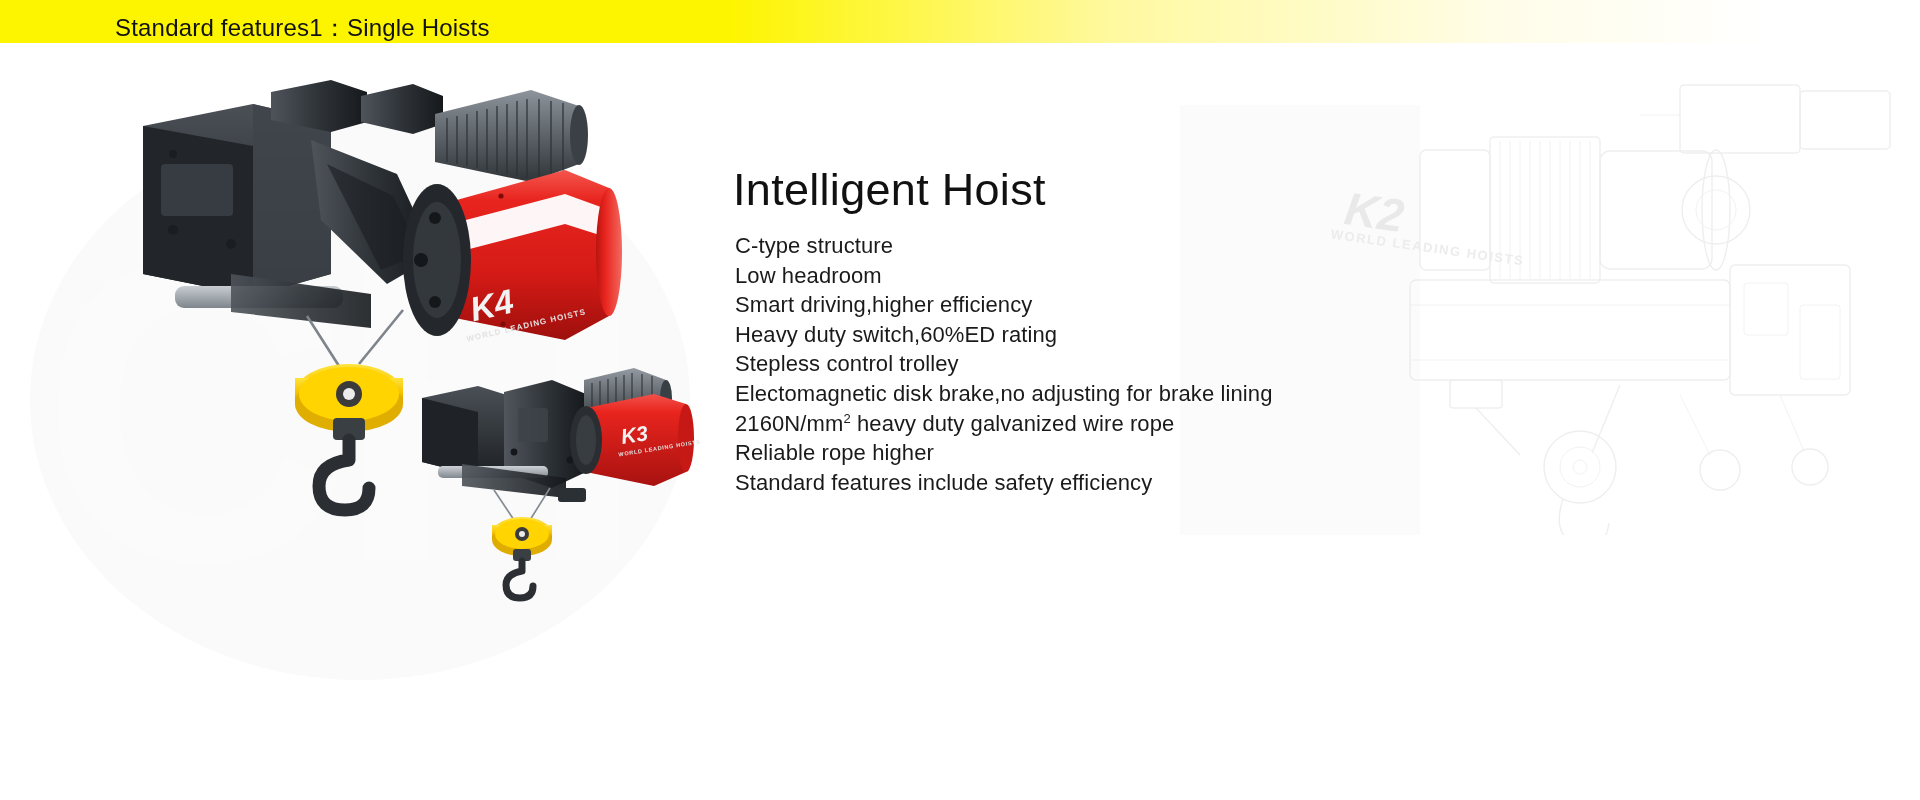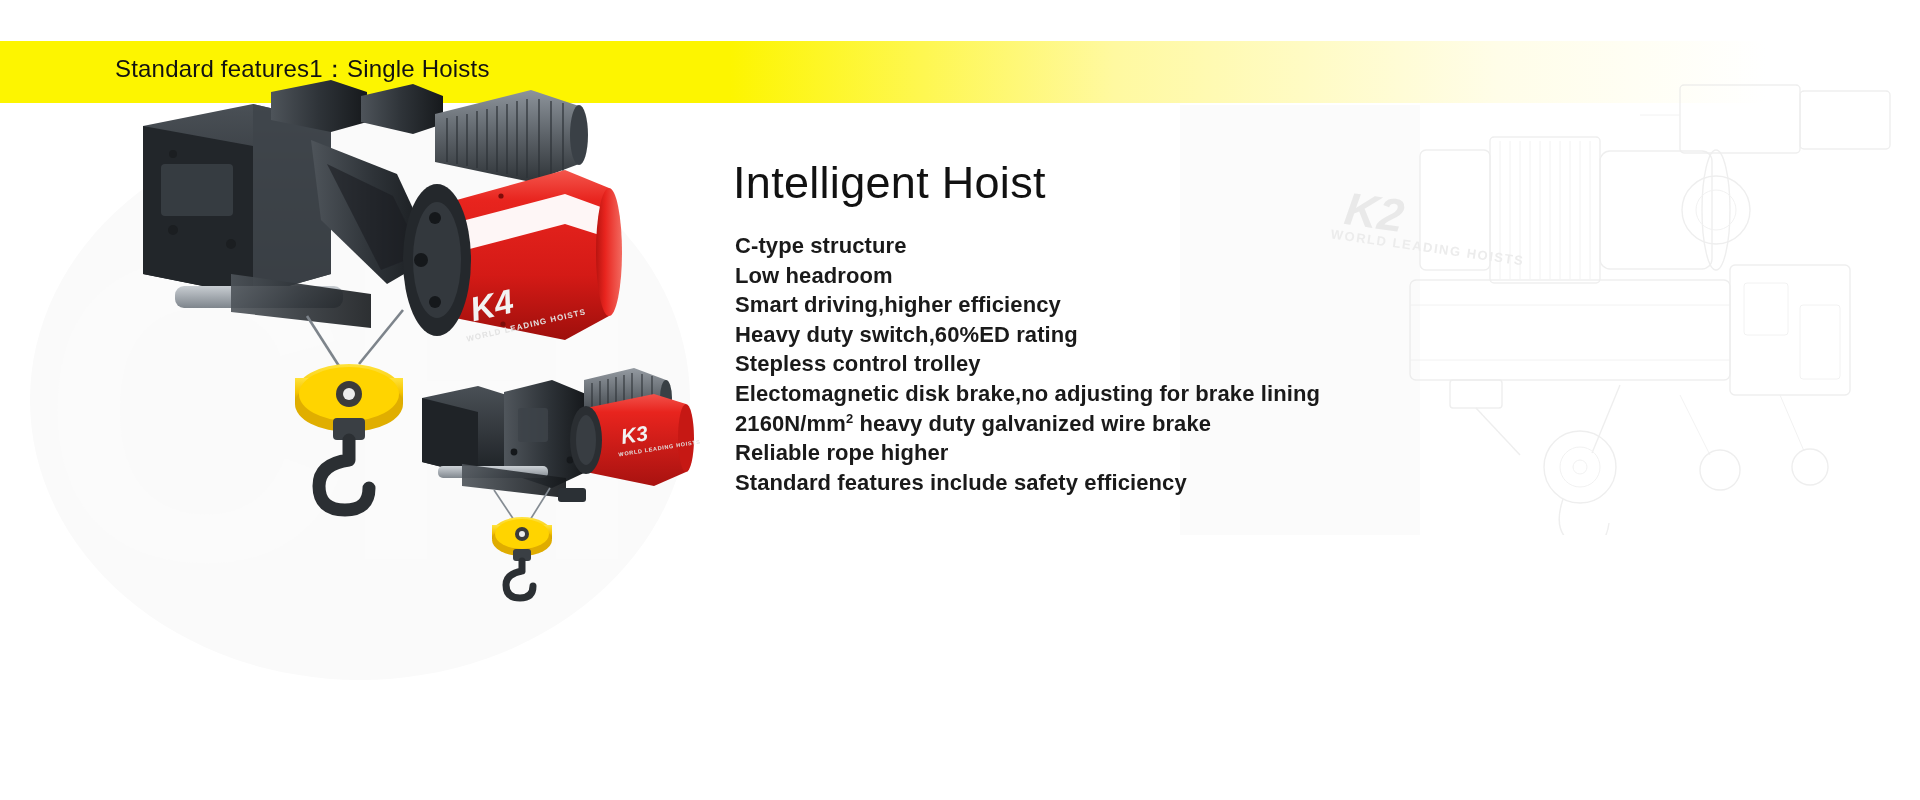--- a/index.html
+++ b/index.html
@@ -4,23 +4,22 @@
 <style>
   html,body{margin:0;padding:0;}
   body{
     width:1920px;height:800px;
     background:#ffffff;
     font-family:"Liberation Sans","DejaVu Sans",sans-serif;
     overflow:hidden;position:relative;
   }
   
   #banner{
-    position:absolute;left:0;top:0;width:1920px;height:62px;
+    position:absolute;left:0;top:0;width:1920px;height:43px;
     background:linear-gradient(to right,#fdf500 0%,#fdf500 38%,#fff9a0 58%,#fffde8 78%,#ffffff 92%,#ffffff 100%);
-    margin-top:41px;
   }
   #banner-title{
     position:absolute;left:115px;top:0;height:55px;line-height:55px;
     font-size:24px;color:#121212;letter-spacing:.2px;white-space:nowrap;
   }
   
   #wm-circle{
     position:absolute;left:30px;top:120px;width:660px;height:560px;
     border-radius:50%;background:#fafafa;pointer-events:none;
   }
@@ -46,29 +45,29 @@
     color:#e9e9e9;font-size:46px;font-weight:bold;font-style:italic;
     transform:rotate(8deg);pointer-events:none;
   }
   #wm-k2-sub{
     position:absolute;left:1330px;top:240px;
     color:#ececec;font-size:13px;font-weight:bold;letter-spacing:1.6px;
     transform:rotate(8deg);pointer-events:none;
   }
   
   #headline{
-    position:absolute;left:733px;top:157px;
+    position:absolute;left:733px;top:164px;
     font-size:45px;color:#111;letter-spacing:.3px;white-space:nowrap;
   }
   #features{
     position:absolute;left:735px;top:231px;width:700px;
   }
   .feat{
     font-size:22px;color:#1a1a1a;line-height:29.6px;
-    white-space:nowrap;letter-spacing:.1px;font-weight:bold;
+    white-space:nowrap;letter-spacing:.1px;
   }
   .feat sup{font-size:13px;vertical-align:super;line-height:0;}
   
   .prod{position:absolute;}
   
   #k4{left:135px;top:78px;width:480px;height:420px;}
   #k3{left:418px;top:368px;width:280px;height:230px;}
   .drum-label{
     position:absolute;color:#f2f2f2;font-weight:bold;font-style:italic;
     white-space:nowrap;
@@ -141,21 +140,21 @@
 
 <div id="headline">Intelligent Hoist</div>
 
 <div id="features">
   <div class="feat">C-type structure</div>
   <div class="feat">Low headroom</div>
   <div class="feat">Smart driving,higher efficiency</div>
   <div class="feat">Heavy duty switch,60%ED rating</div>
   <div class="feat">Stepless control trolley</div>
   <div class="feat">Electomagnetic disk brake,no adjusting for brake lining</div>
-  <div class="feat"><span>2160N/mm</span><sup>2</sup><span>  heavy duty galvanized wire brake</span></div>
+  <div class="feat"><span>2160N/mm</span><sup>2</sup><span>  heavy duty galvanized wire rope</span></div>
   <div class="feat">Reliable rope higher</div>
   <div class="feat">Standard features include safety efficiency</div>
 </div>
 
 <div id="k4" class="prod">
   <svg class="art" viewBox="0 0 480 420" xmlns="http://www.w3.org/2000/svg">
     <defs>
       <linearGradient id="g-dark" x1="0" y1="0" x2="0" y2="1">
         <stop offset="0" stop-color="#4a5056"></stop>
           <stop offset=".45" stop-color="#34393e"></stop>

